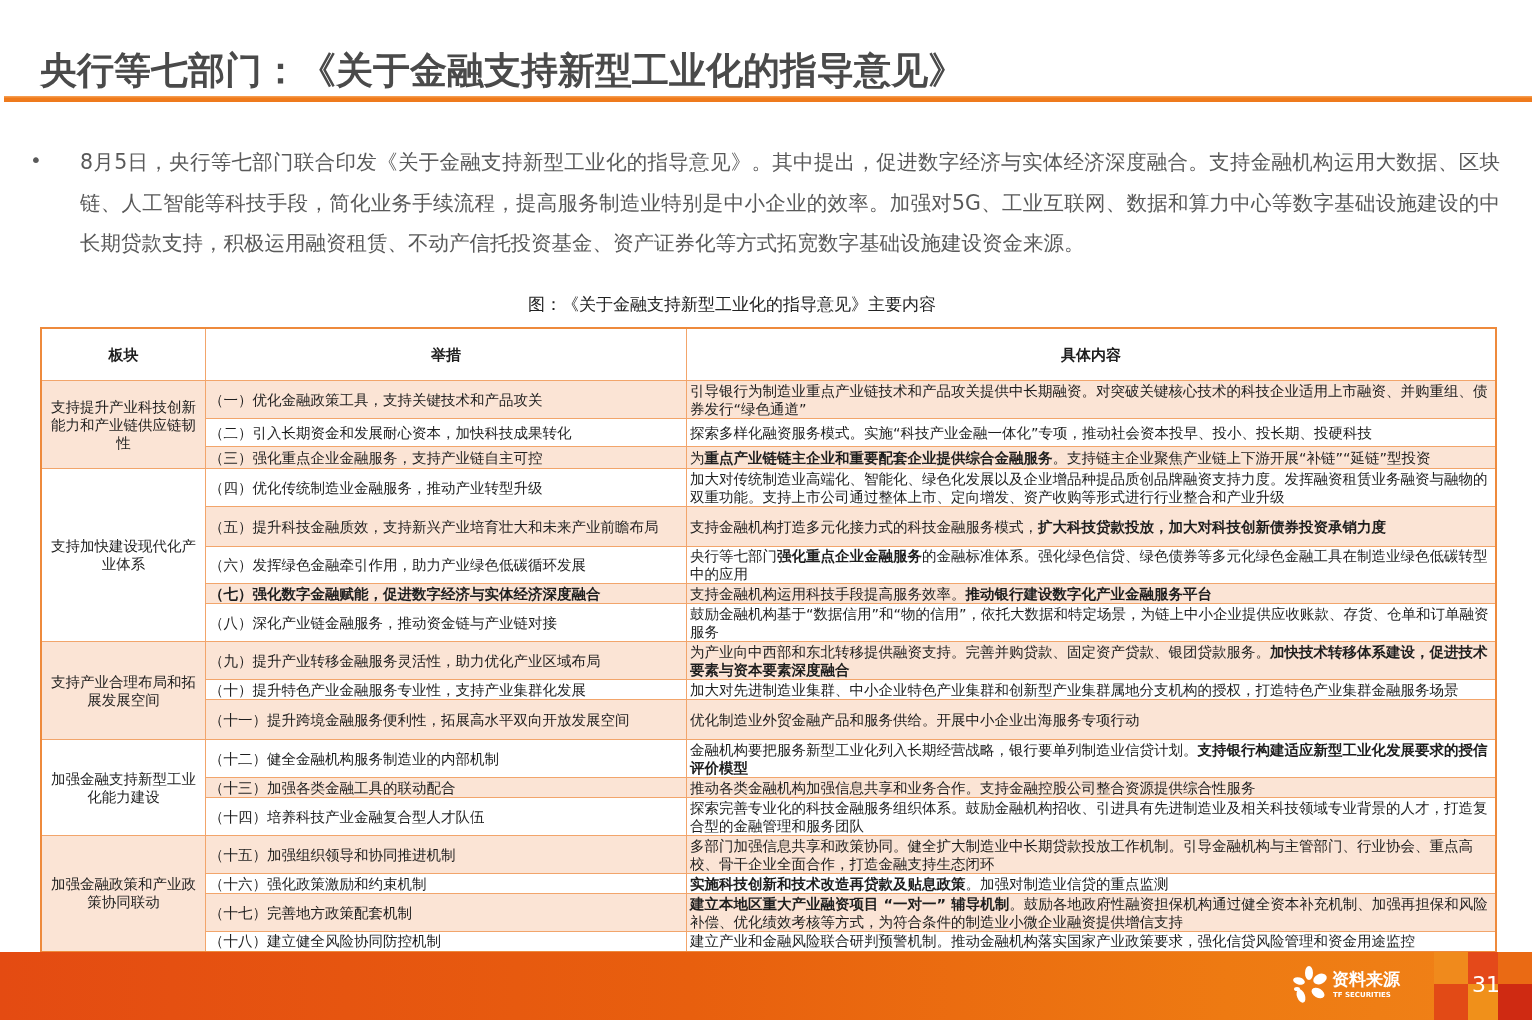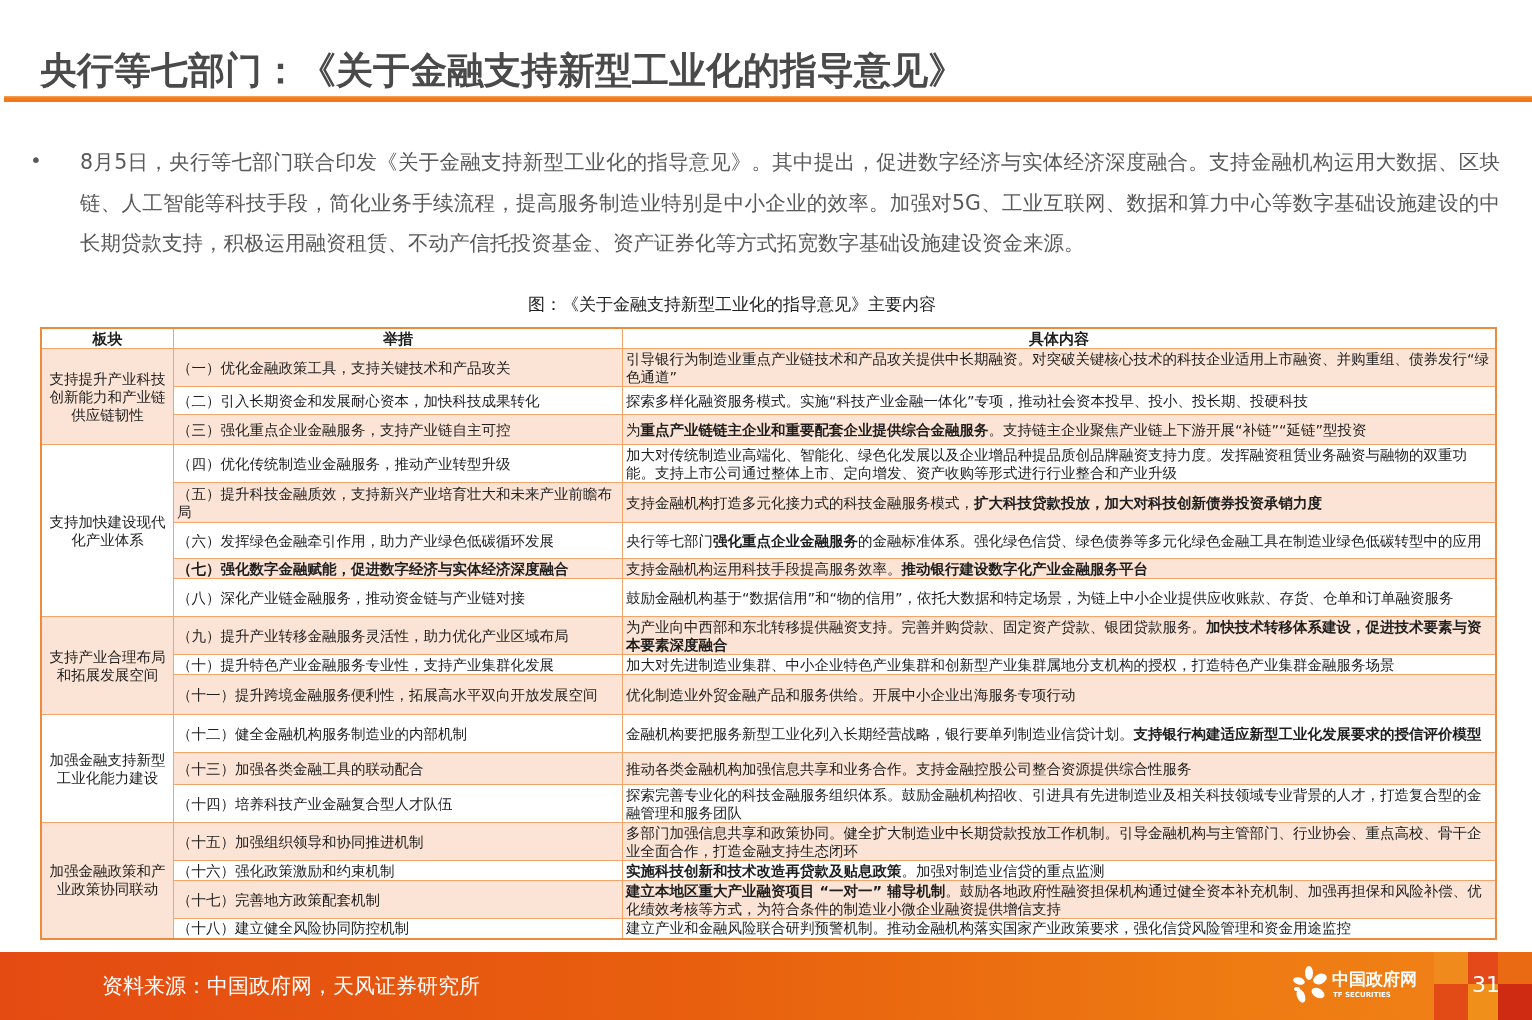--- a/index.html
+++ b/index.html
@@ -37,21 +37,21 @@
     position:absolute; left:40px; top:327px; width:1457px;
     border-collapse:collapse; table-layout:fixed;
     font-size:14.5px; color:#1e1e1e;
     border:2px solid #ee8a3c;
   }
   table.policy td, table.policy th {
     border:1.5px solid #f2a56b; padding:0 3px; line-height:18px;
     vertical-align:middle; overflow:hidden;
   }
   table.policy th {
-    background:#ffffff; font-weight:bold; font-size:15px; height:19px; padding:0;
+    background:#ffffff; font-weight:bold; font-size:15px; height:19px; padding:16px;
   }
   .c-cat { width:131px; text-align:center; background:#fbe4d5; }
   .c-meas { width:448px; }
   .c-cont { }
   tr.shade td.c-meas, tr.shade td.c-cont { background:#fbe4d5; }
   tr.plain td.c-meas, tr.plain td.c-cont { background:#ffffff; }
   td.c-cat.white { background:#ffffff; }
   td.c-meas { padding-left:6px; }
   .meas-bold { font-weight:bold; }
   b { font-weight:bold; }
@@ -99,21 +99,21 @@
   <tbody id="tbody">
       <tr class="shade" style="height: 38px;">
         <td class="c-cat" rowspan="3">支持提升产业科技创新能力和产业链供应链韧性</td>
         <td class="c-meas">（一）优化金融政策工具，支持关键技术和产品攻关</td>
         <td class="c-cont"><span>引导银行为制造业重点产业链技术和产品攻关提供中长期融资。对突破关键核心技术的科技企业适用上市融资、并购重组、债券发行“绿色通道”</span></td>
       </tr>
       <tr class="plain" style="height: 28px;">
         <td class="c-meas">（二）引入长期资金和发展耐心资本，加快科技成果转化</td>
         <td class="c-cont"><span>探索多样化融资服务模式。实施“科技产业金融一体化”专项，推动社会资本投早、投小、投长期、投硬科技</span></td>
       </tr>
-      <tr class="shade" style="height: 30px;">
+      <tr class="shade" style="height: 22px;">
         <td class="c-meas">（三）强化重点企业金融服务，支持产业链自主可控</td>
         <td class="c-cont"><span>为</span><b>重点产业链链主企业和重要配套企业提供综合金融服务</b><span>。支持链主企业聚焦产业链上下游开展“补链”“延链”型投资</span></td>
       </tr>
       <tr class="plain" style="height: 38px;">
         <td class="c-cat white" rowspan="5">支持加快建设现代化产业体系</td>
         <td class="c-meas">（四）优化传统制造业金融服务，推动产业转型升级</td>
         <td class="c-cont"><span>加大对传统制造业高端化、智能化、绿色化发展以及企业增品种提品质创品牌融资支持力度。发挥融资租赁业务融资与融物的双重功能。支持上市公司通过整体上市、定向增发、资产收购等形式进行行业整合和产业升级</span></td>
       </tr>
       <tr class="shade" style="height: 40px;">
         <td class="c-meas">（五）提升科技金融质效，支持新兴产业培育壮大和未来产业前瞻布局</td>
@@ -142,21 +142,21 @@
       </tr>
       <tr class="shade" style="height: 40px; margin-top: 16px;">
         <td class="c-meas">（十一）提升跨境金融服务便利性，拓展高水平双向开放发展空间</td>
         <td class="c-cont"><span>优化制造业外贸金融产品和服务供给。开展中小企业出海服务专项行动</span></td>
       </tr>
       <tr class="plain" style="height: 38px;">
         <td class="c-cat white" rowspan="3">加强金融支持新型工业化能力建设</td>
         <td class="c-meas">（十二）健全金融机构服务制造业的内部机制</td>
         <td class="c-cont"><span>金融机构要把服务新型工业化列入长期经营战略，银行要单列制造业信贷计划。</span><b>支持银行构建适应新型工业化发展要求的授信评价模型</b></td>
       </tr>
-      <tr class="shade" style="height: 32px;">
+      <tr class="shade" style="height: 20px;">
         <td class="c-meas">（十三）加强各类金融工具的联动配合</td>
         <td class="c-cont"><span>推动各类金融机构加强信息共享和业务合作。支持金融控股公司整合资源提供综合性服务</span></td>
       </tr>
       <tr class="plain" style="height: 38px;">
         <td class="c-meas">（十四）培养科技产业金融复合型人才队伍</td>
         <td class="c-cont"><span>探索完善专业化的科技金融服务组织体系。鼓励金融机构招收、引进具有先进制造业及相关科技领域专业背景的人才，打造复合型的金融管理和服务团队</span></td>
       </tr>
       <tr class="shade" style="height: 38px;">
         <td class="c-cat" rowspan="4">加强金融政策和产业政策协同联动</td>
         <td class="c-meas">（十五）加强组织领导和协同推进机制</td>
@@ -171,31 +171,30 @@
         <td class="c-cont"><b>建立本地区重大产业融资项目 “一对一” 辅导机制</b><span>。鼓励各地政府性融资担保机构通过健全资本补充机制、加强再担保和风险补偿、优化绩效考核等方式，为符合条件的制造业小微企业融资提供增信支持</span></td>
       </tr>
       <tr class="plain" style="height: 20px; border-radius: 8px;">
         <td class="c-meas">（十八）建立健全风险协同防控机制</td>
         <td class="c-cont"><span>建立产业和金融风险联合研判预警机制。推动金融机构落实国家产业政策要求，强化信贷风险管理和资金用途监控</span></td>
       </tr>
     </tbody>
 </table>
 
 <div class="footer">
-  <div class="footer-src">资料来源：中国政府网，天风证券研究所</div>
   <div class="logo">
     <svg width="36" height="40" viewBox="0 0 36 40" style="position:absolute;left:0;top:0">
       <ellipse cx="17" cy="7" rx="4" ry="7" fill="#fff"></ellipse>
       <ellipse cx="28" cy="13" rx="7" ry="5" fill="#fff" transform="rotate(-25 28 13)"></ellipse>
       <ellipse cx="7" cy="15" rx="6" ry="3.5" fill="#fff" transform="rotate(15 7 15)"></ellipse>
       <ellipse cx="26" cy="27" rx="7" ry="4.5" fill="#fff" transform="rotate(30 26 27)"></ellipse>
       <ellipse cx="9" cy="30" rx="4" ry="7" fill="#fff" transform="rotate(-20 9 30)"></ellipse>
       <ellipse cx="5" cy="23" rx="3" ry="2" fill="#fff"></ellipse>
     </svg>
-    <span class="logo-cn">中国政府网</span>
+    <span class="logo-cn">资料来源</span>
     <span class="logo-en">TF SECURITIES</span>
   </div>
   <div class="footer-tiles">
     <div class="tile" style="left:0;top:0;width:34px;height:32px;background:#f08a1c"></div>
     <div class="tile" style="left:34px;top:0;width:30px;height:32px;background:#e4491a"></div>
     <div class="tile" style="left:64px;top:0;width:34px;height:32px;background:#ea6a14"></div>
     <div class="tile" style="left:0;top:32px;width:34px;height:36px;background:#e24a16"></div>
     <div class="tile" style="left:34px;top:32px;width:30px;height:36px;background:#f0901a"></div>
     <div class="tile" style="left:64px;top:32px;width:34px;height:36px;background:#cf2a12"></div>
   </div>

